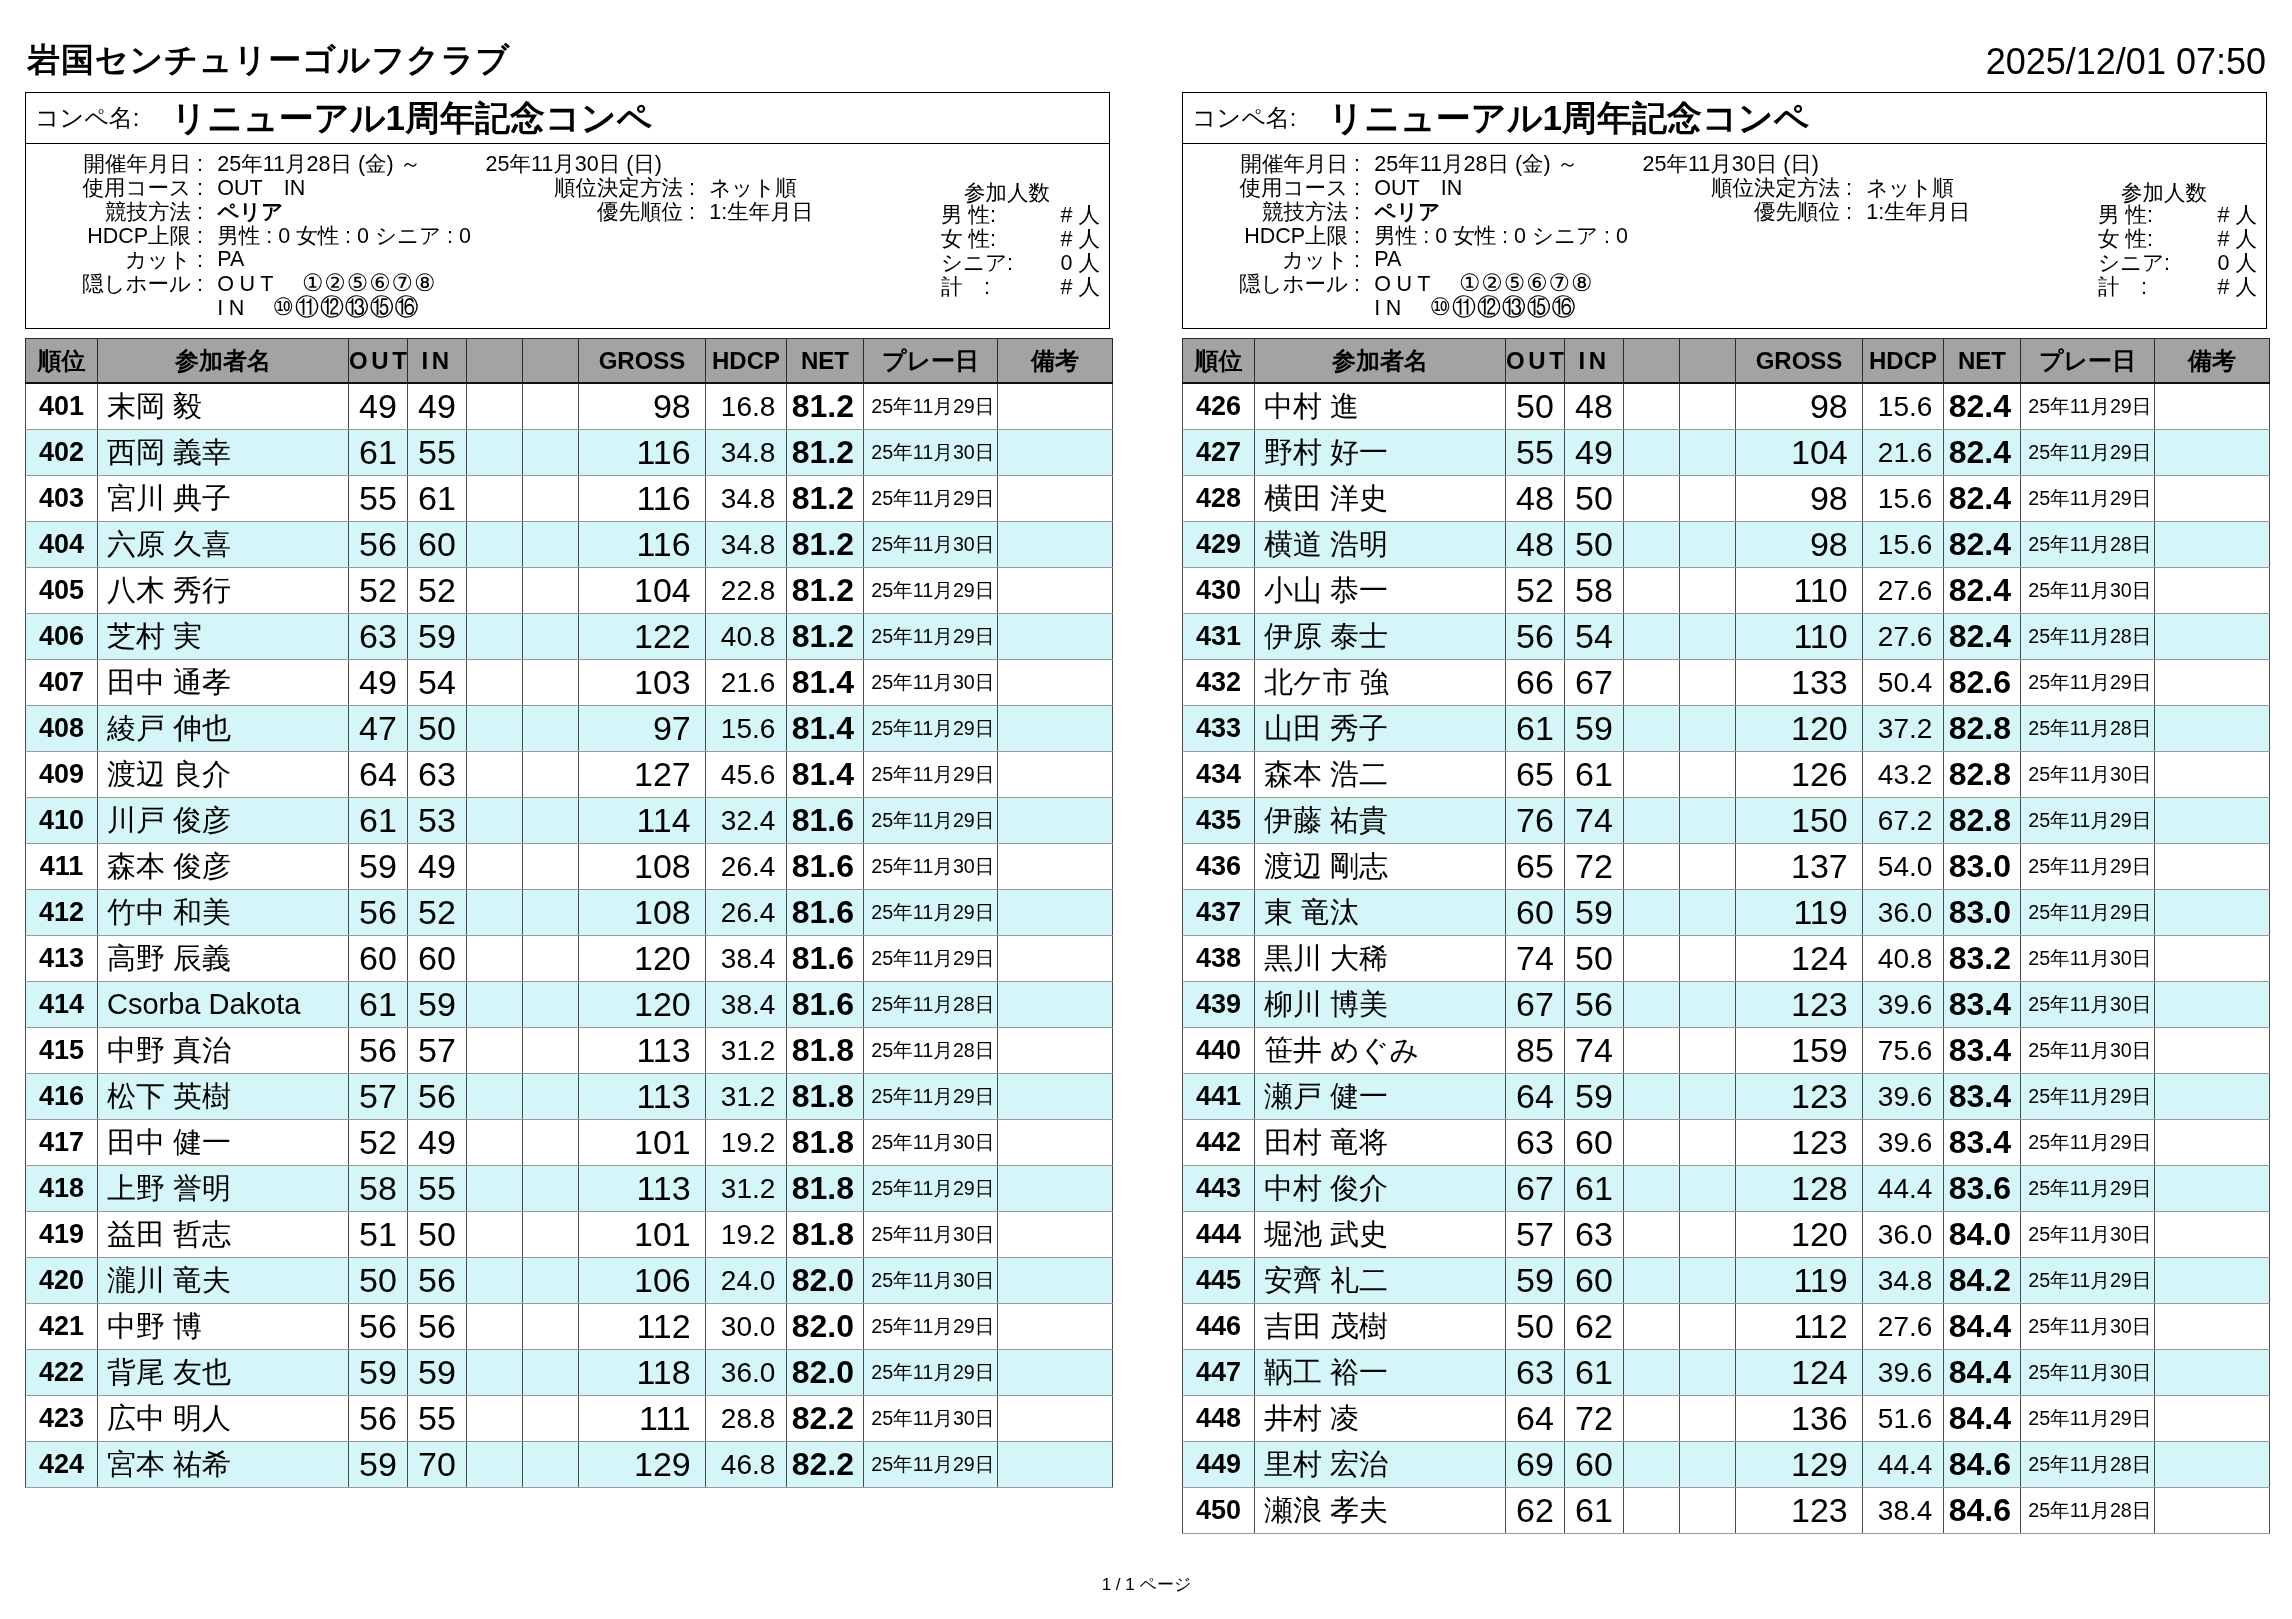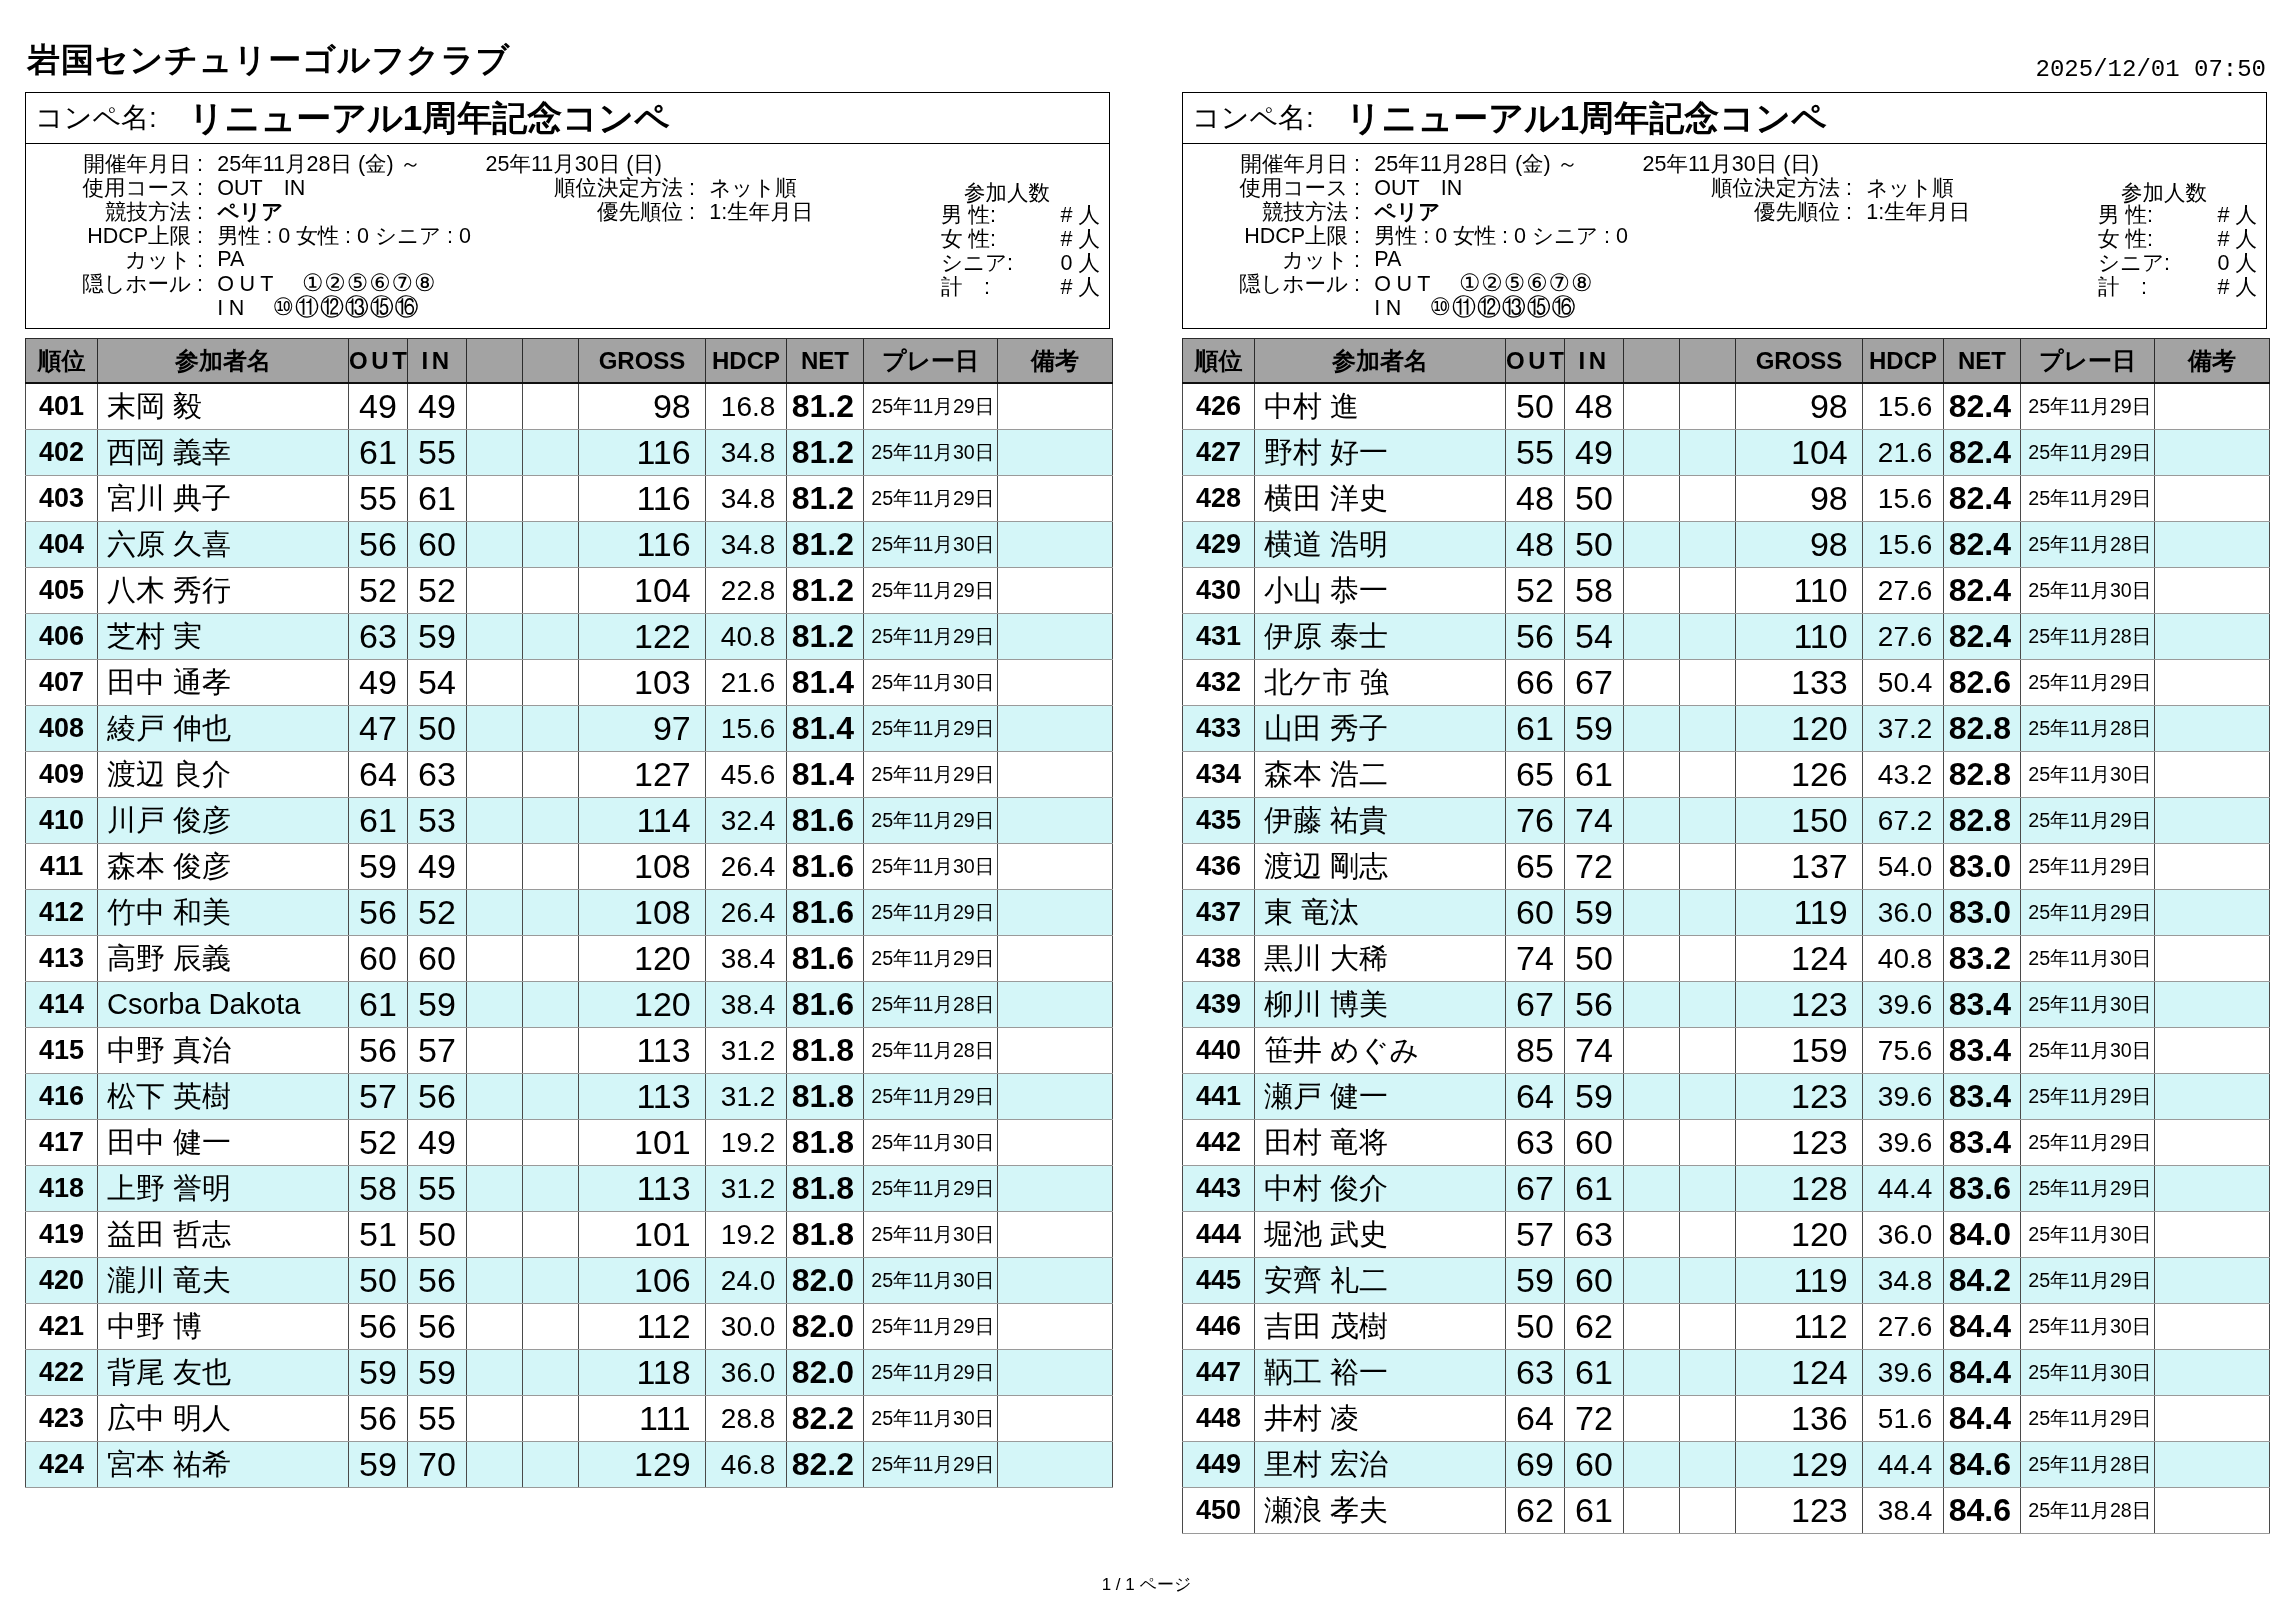--- a/index.html
+++ b/index.html
@@ -4,30 +4,30 @@
 <style>
   html,body { margin:0; padding:0; background:#ffffff; }
   body {
     width:2293px; height:1619px; position:relative;
     font-family:"Liberation Sans", sans-serif; color:#000;
     -webkit-font-smoothing:antialiased;
   }
   .topbar { display:flex; justify-content:space-between; align-items:flex-end;
             padding:36px 27px 0 27px; height:47px; }
   .club-title { font-size:33px; font-weight:bold; letter-spacing:0.9px; }
-  .timestamp  { font-size:24px;font-family:Liberation Mono, monospace; }
+  .timestamp  { font-size:36px; }
 
   .panels { display:flex; gap:72px; padding:0 25px; margin-top:9px; align-items:flex-start; }
   .panel  { width:1085px; }
 
   
   .comp-box { border:1.8px solid #000; }
   .comp-name-row { border-bottom:1.8px solid #000; height:50px; display:flex;
                    align-items:center; padding-left:9px; }
-  .comp-label { font-size:28px; white-space:pre; }
+  .comp-label { font-size:24px; white-space:pre; }
   .comp-name  { font-size:35px; font-weight:bold; margin-left:32px; white-space:pre; }
 
   .comp-info { position:relative; padding:7.2px 0 9px 0; font-size:21.5px; }
   .info-line { display:flex; align-items:center; height:24px; white-space:pre; }
   .lbl  { width:177px; text-align:right; flex:0 0 auto; }
   .val1 { padding-left:14.3px; flex:0 0 auto; }
   .val-fix { width:322px; flex:0 0 auto; box-sizing:border-box; }
   .lbl2 { width:170px; text-align:right; flex:0 0 auto; }
   .val2 { padding-left:14.3px; flex:0 0 auto; }
   .bold { font-weight:bold; }

